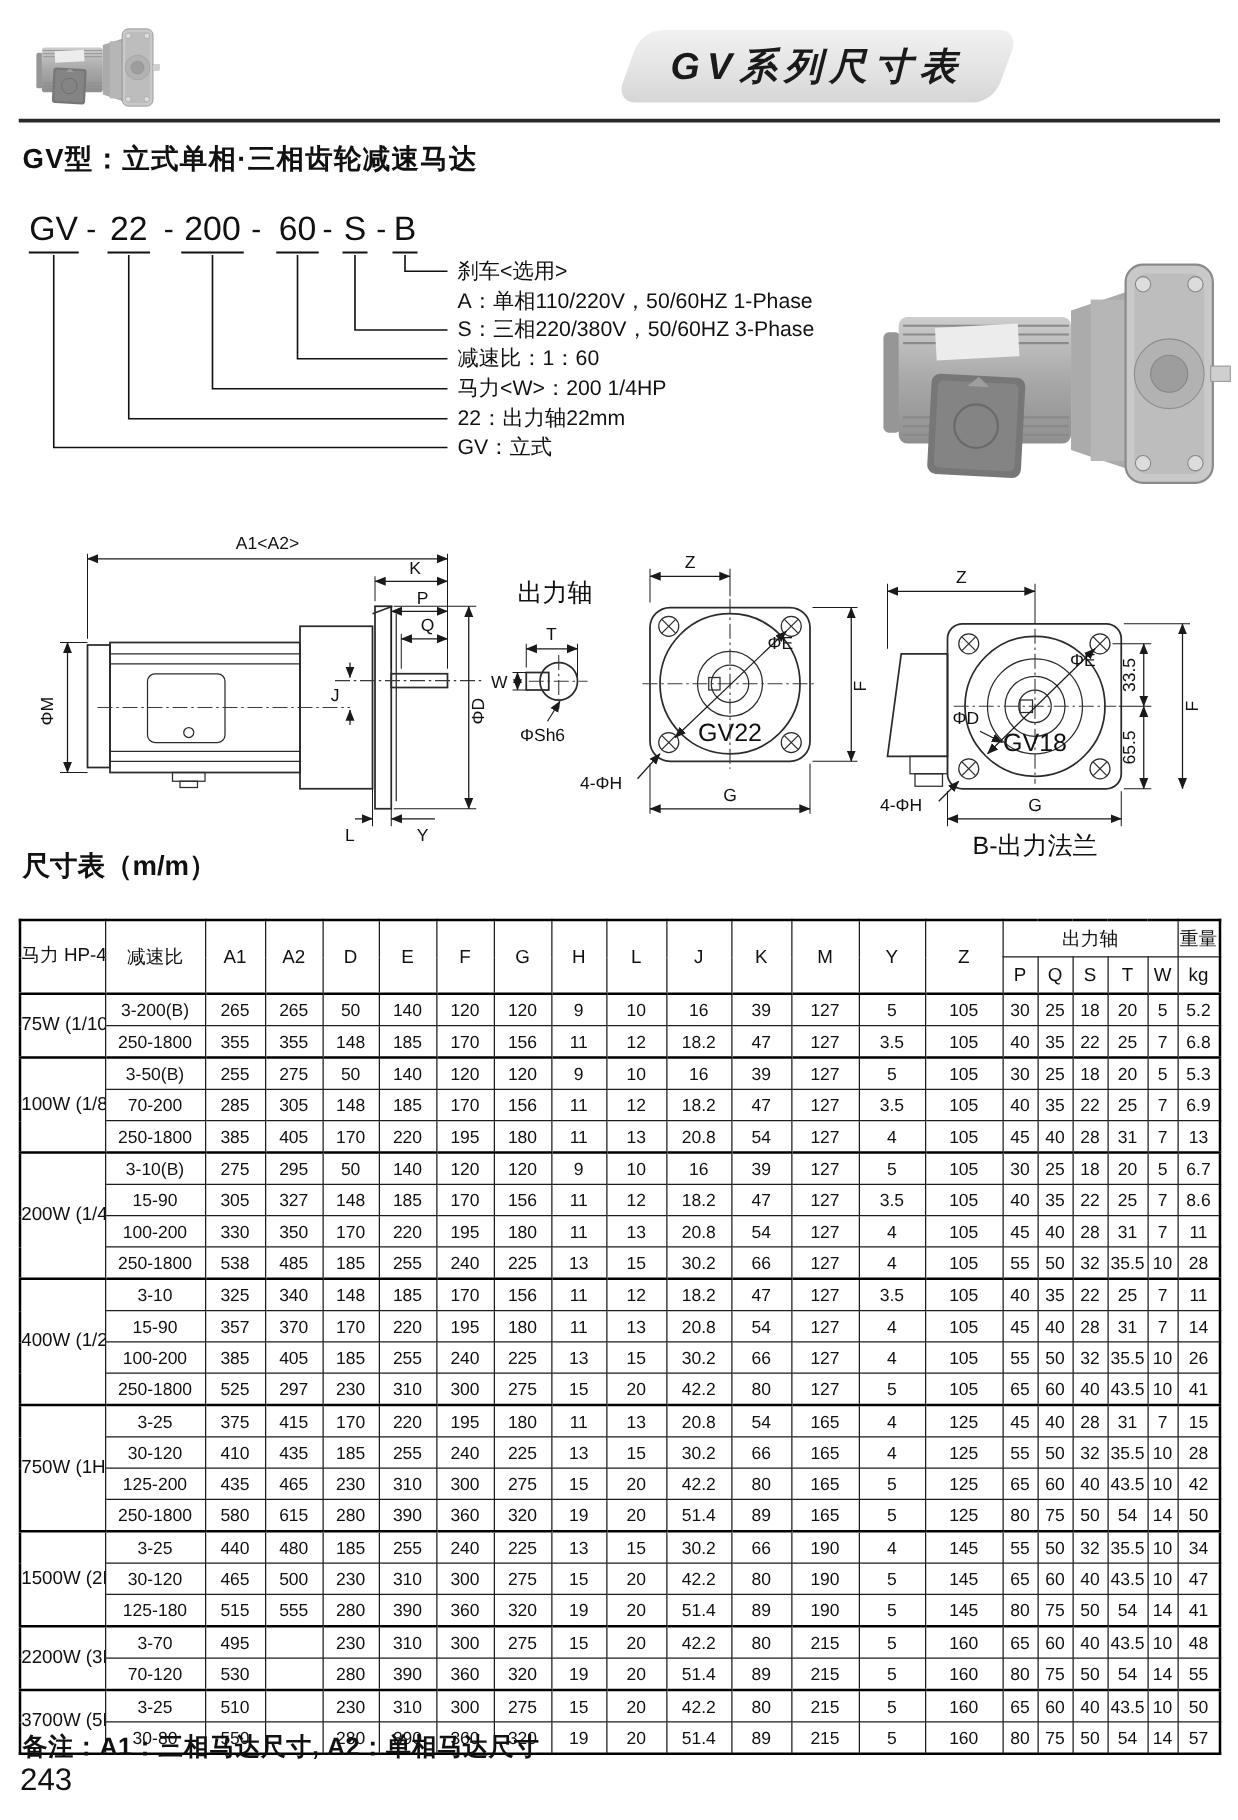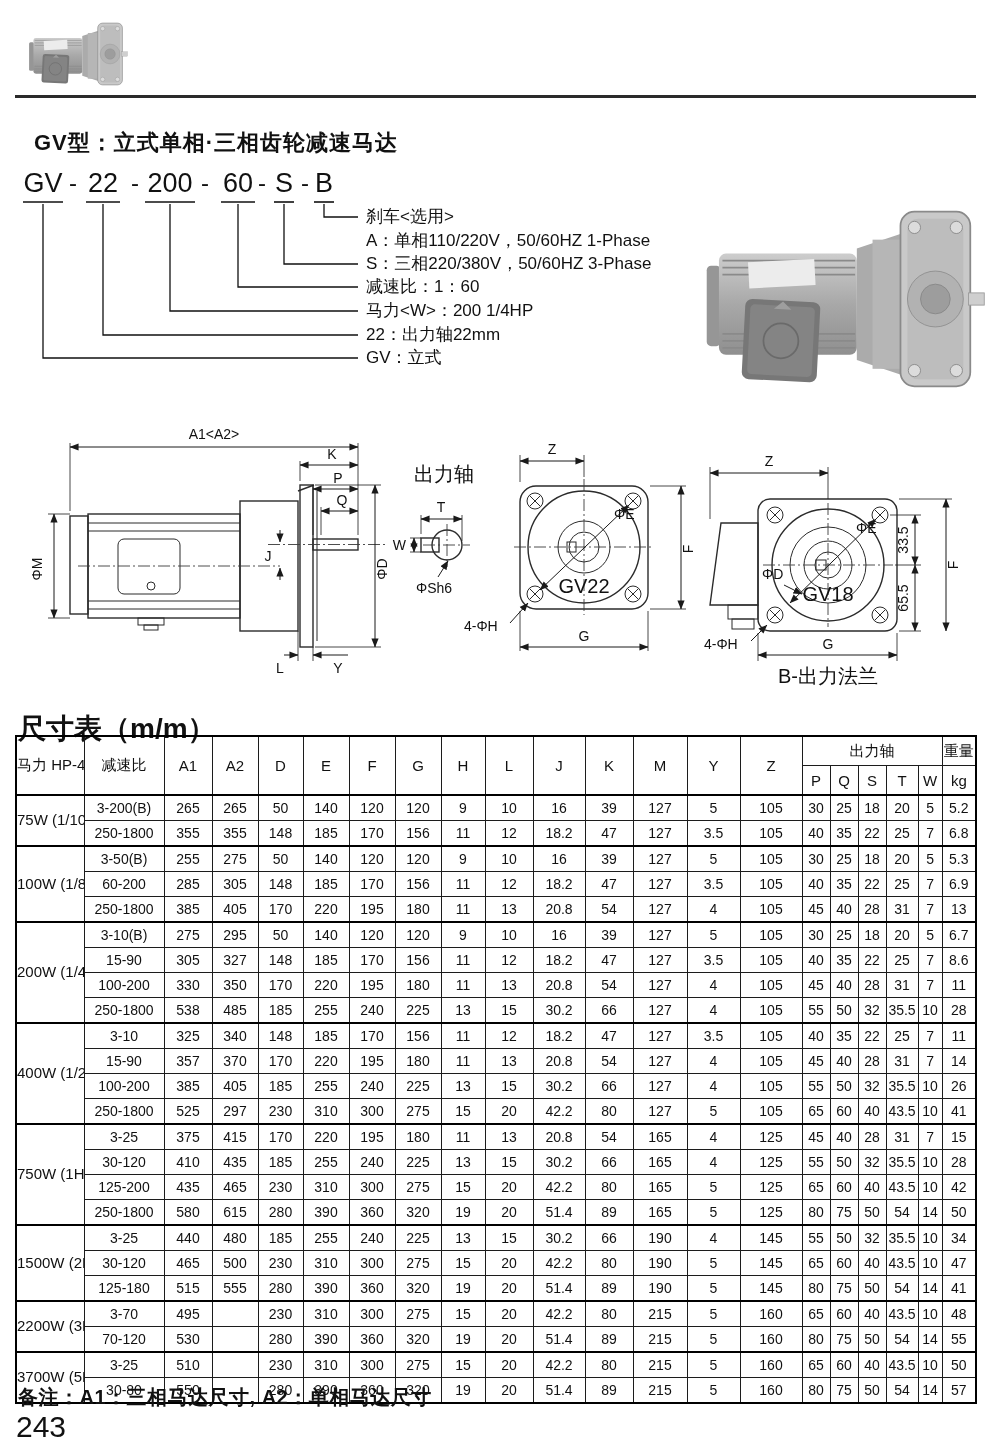--- a/index.html
+++ b/index.html
@@ -8,21 +8,21 @@
   
   .thumb{position:absolute;left:26px;top:14px;width:102px;height:80px;}
   .banner{position:absolute;left:503px;top:24px;width:302px;height:58px;}
   .banner-bg{position:absolute;left:0;top:0;right:0;bottom:0;
              background:linear-gradient(180deg,#f1f1f1 0%,#e2e2e2 60%,#d6d6d6 100%);
              transform:skewX(-20deg);border-radius:16px;}
   .banner-text{position:absolute;left:0;top:0;width:100%;height:100%;
                display:flex;align-items:center;justify-content:center;
                font-size:30px;font-style:italic;font-weight:bold;letter-spacing:6px;color:#1a1a1a;}
   .rule{position:absolute;left:15px;top:95px;width:961px;height:3px;background:#2a2a2a;}
-  h1.title{position:absolute;left:18px;top:112px;margin:16px;font-size:22px;font-weight:bold;letter-spacing:1px;}
+  h1.title{position:absolute;left:18px;top:112px;margin:0;font-size:22px;font-weight:bold;letter-spacing:1px;}
   
   .model-svg{position:absolute;left:18px;top:162px;width:680px;height:228px;}
   .model-svg text{font-family:"Liberation Sans","DejaVu Sans",sans-serif;fill:#111;}
   .mcode{font-size:27px;}
   .mdash{font-size:24px;}
   .callout{font-size:17px;}
   .mline{stroke:#111;stroke-width:1.3;fill:none;}
   .useg{stroke:#111;stroke-width:1.6;}
   
   .photo{position:absolute;left:698px;top:192px;width:288px;height:214px;}
@@ -30,34 +30,34 @@
   .drawings{position:absolute;left:18px;top:418px;width:955px;height:272px;}
   .drawings text{font-family:"Liberation Sans","DejaVu Sans",sans-serif;font-size:14px;fill:#111;}
   .drawings .big{font-size:20px;}
   .drawings .cap{font-size:20px;}
   .ol{stroke:#2b2b2b;stroke-width:1.4;fill:none;}
   .thin{stroke:#2b2b2b;stroke-width:1;fill:none;}
   .dim{stroke:#1a1a1a;stroke-width:1;fill:none;}
   .ext{stroke:#1a1a1a;stroke-width:.8;fill:none;}
   .cl{stroke:#3a3a3a;stroke-width:.9;fill:none;stroke-dasharray:12 3 2 3;}
   
-  h2.tbl-title{position:absolute;left:18px;top:710px;margin:0;font-size:28px;font-weight:bold;}
+  h2.tbl-title{position:absolute;left:18px;top:678px;margin:0;font-size:22px;font-weight:bold;}
   table.dims{position:absolute;left:15px;top:735px;width:960px;border-collapse:collapse;
              table-layout:fixed;border:2px solid #000;font-size:14px;}
   table.dims th,table.dims td{border:1px solid #1c1c1c;text-align:center;vertical-align:middle;
              padding:0;overflow:hidden;white-space:nowrap;}
   table.dims thead th{height:28px;font-weight:normal;font-size:15px;}
   table.dims thead tr:first-child th{border-bottom-width:1px;}
   table.dims tbody td{height:24px;}
   table.dims tbody tr.gstart td{border-top:2px solid #000;}
   td.powercell{white-space:pre-line;font-size:15px;line-height:1.5;}
   th.powerhead{white-space:pre-line;line-height:1.25;}
   
   .note{position:absolute;left:18px;top:1384px;font-size:20px;font-weight:bold;letter-spacing:.5px;}
-  .pageno{position:absolute;left:16px;top:1410px;font-size:30px;}
+  .pageno{position:absolute;left:16px;top:1410px;font-size:25px;}
 </style>
 </head>
 <body>
 
 <div class="page">
 
   <svg width="0" height="0" style="position:absolute">
     <defs>
       <linearGradient id="gBody" x1="0" y1="0" x2="0" y2="1">
         <stop offset="0" stop-color="#cdcdcd"></stop>
@@ -101,20 +101,24 @@
         <circle cx="272" cy="110" r="32" fill="#b2b2b2" stroke="#8d8d8d"></circle>
         <circle cx="272" cy="110" r="17" fill="#9d9d9d" stroke="#868686"></circle>
         <rect x="310" y="103" width="18" height="14" fill="#cfcfcf" stroke="#9a9a9a"></rect>
       </symbol>
     </defs>
   </svg>
 
   <svg class="thumb" viewBox="0 0 330 220">
       <use href="#motor-art"></use>
     </svg>
+  <div class="banner">
+    <div class="banner-bg"></div>
+    <span class="banner-text">GV系列尺寸表</span>
+  </div>
   <div class="rule"></div>
 
   <h1 class="title">GV型：立式单相·三相齿轮减速马达</h1>
 
   <svg class="model-svg" viewBox="0 0 680 228">
     <g>
       <text class="mcode" x="25" y="30" text-anchor="middle">GV</text>
       <text class="mdash" x="55" y="29" text-anchor="middle">-</text>
       <text class="mcode" x="85" y="30" text-anchor="middle">22</text>
       <text class="mdash" x="117" y="29" text-anchor="middle">-</text>
@@ -439,21 +443,21 @@
           <td>5</td>
           <td>105</td>
           <td>30</td>
           <td>25</td>
           <td>18</td>
           <td>20</td>
           <td>5</td>
           <td>5.3</td>
         </tr>
         <tr>
-          <td>60-200</td>
+          <td>70-200</td>
           <td>285</td>
           <td>305</td>
           <td>148</td>
           <td>185</td>
           <td>170</td>
           <td>156</td>
           <td>11</td>
           <td>12</td>
           <td>18.2</td>
           <td>47</td>

